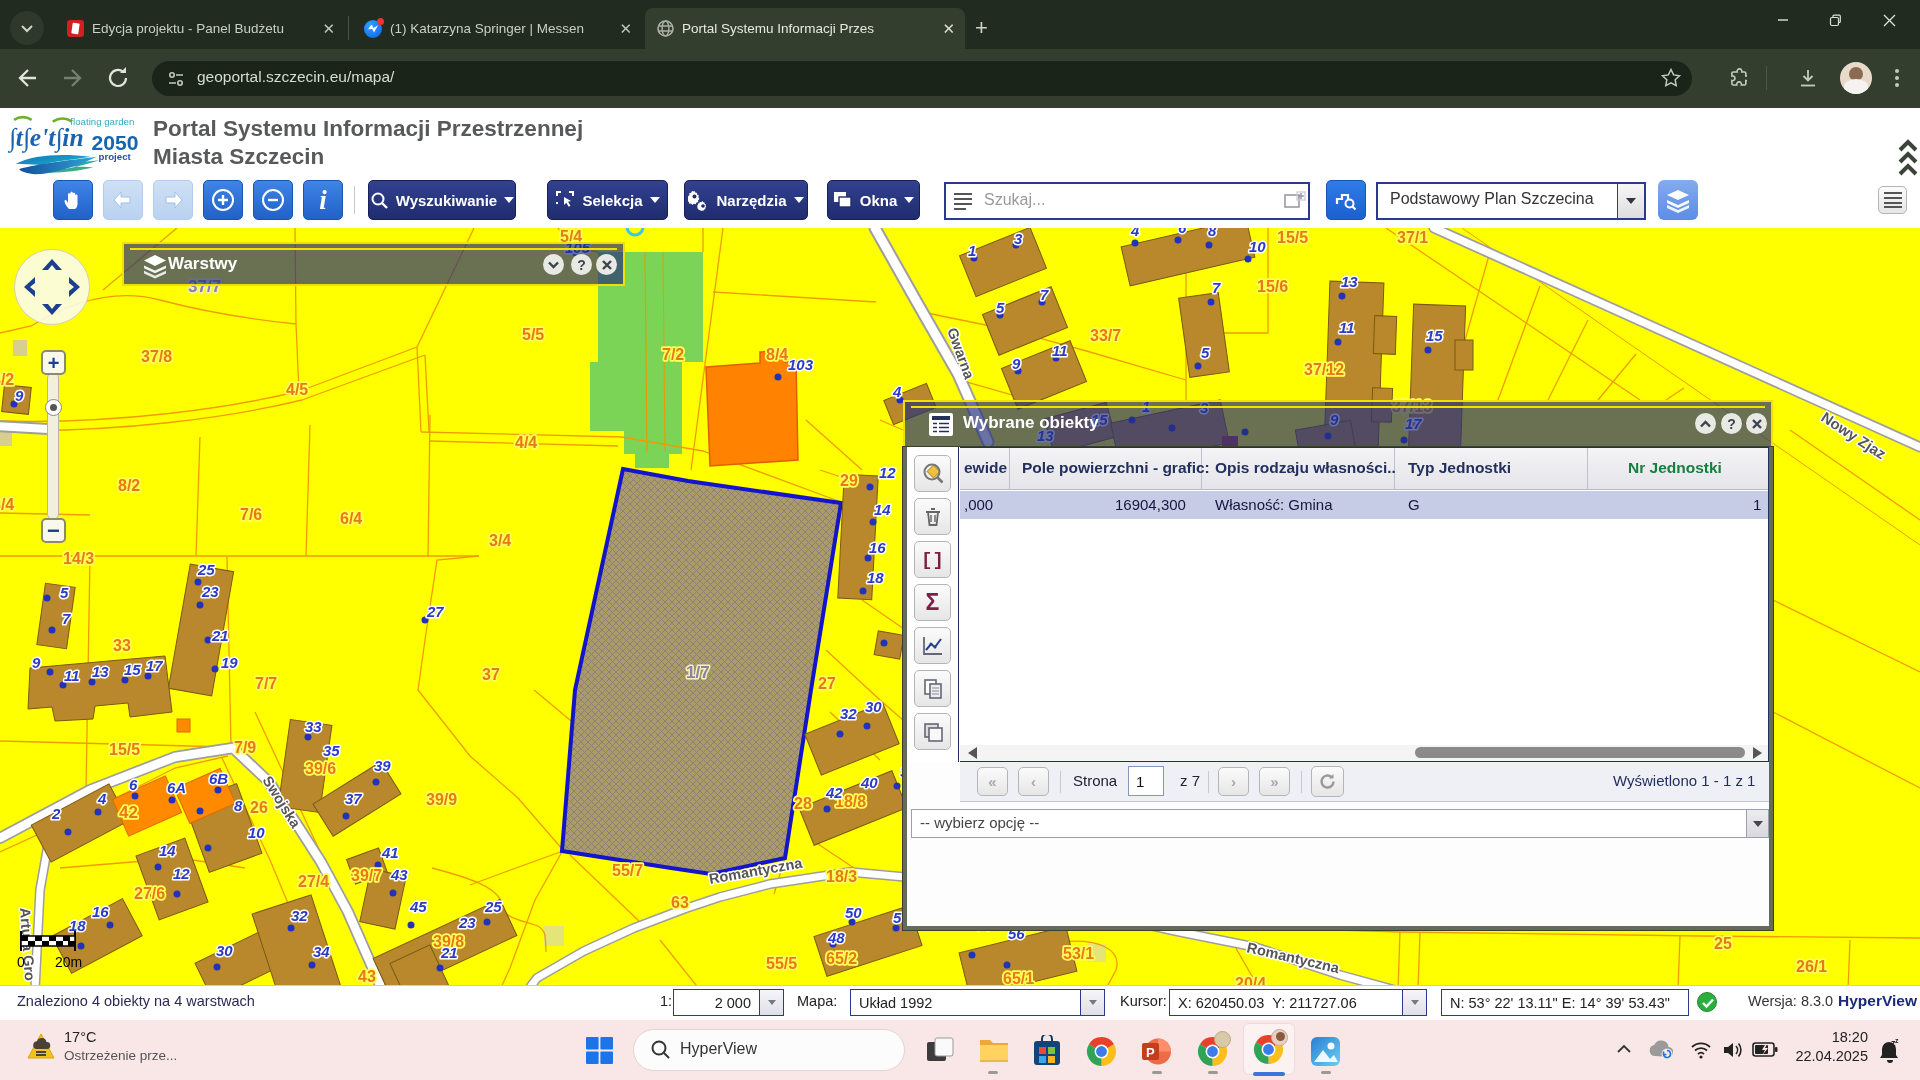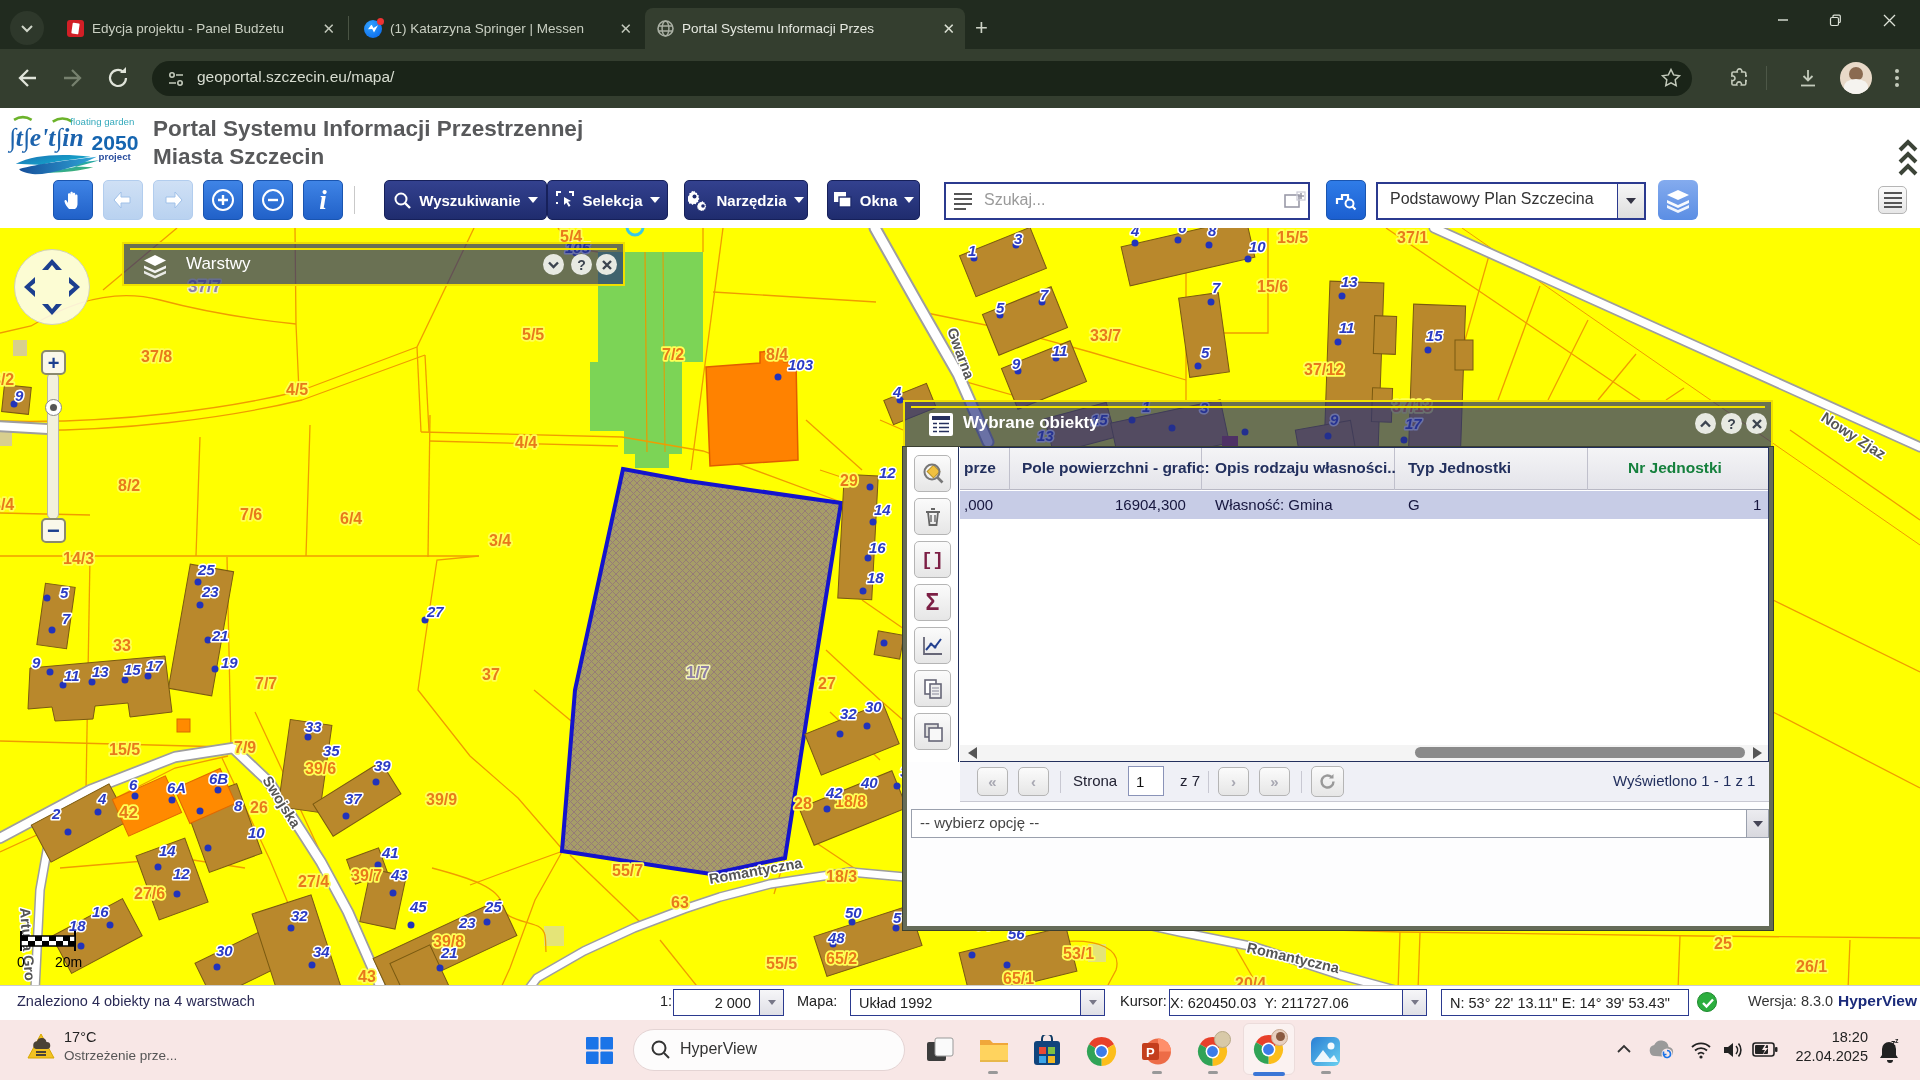--- a/index.html
+++ b/index.html
@@ -170,21 +170,21 @@
       </svg>
     </div>
 <div class="bluebtn" style="left:253px">
       <svg width="26" height="26" viewBox="0 0 26 26">
         <circle cx="13" cy="13" r="10" fill="none" stroke="#fff" stroke-width="2"></circle>
         <path d="M8 13h10" stroke="#fff" stroke-width="2.4"></path>
       </svg>
     </div>
 <div class="bluebtn" style="left:303px;font-family:'Liberation Serif',serif;font-weight:bold;color:#fff;font-size:27px;font-style:italic">i</div>
 <div class="abs" style="left:354px;top:186px;width:1px;height:28px;background:#c9c9c9"></div>
-<div class="navybtn" style="left:384px;width:163px"><svg width="19" height="19" viewBox="0 0 19 19">
+<div class="navybtn" style="left:368px;width:148px"><svg width="19" height="19" viewBox="0 0 19 19">
         <circle cx="8" cy="8" r="5.5" fill="none" stroke="#fff" stroke-width="2"></circle>
         <path d="M12 12l5 5" stroke="#fff" stroke-width="2.4"></path>
       </svg>Wyszukiwanie<span class="caret"></span></div>
 <div class="navybtn" style="left:547px;width:121px"><svg width="20" height="20" viewBox="0 0 20 20">
         <g stroke="#fff" stroke-width="2" fill="none">
           <path d="M2 6V2h4M14 2h4v4M2 12v2"></path>
         </g>
         <path d="M9 7l7 4-3 .8 2.5 4-1.8 1-2.4-4L9 15z" fill="#fff"></path>
       </svg>Selekcja<span class="caret"></span></div>
 <div class="navybtn" style="left:684px;width:124px"><svg width="21" height="21" viewBox="0 0 21 21">
@@ -653,21 +653,21 @@
 
 <div class="abs" style="left:122px;top:242px;width:503px;height:44px;background:rgba(36,45,122,.68);border:2px solid #f0e000">
 <div style="position:absolute;left:6px;right:6px;top:4px;height:1.5px;background:#f0e000"></div>
 <svg style="position:absolute;left:18px;top:9px" width="26" height="26" viewBox="0 0 26 26">
         <g fill="#fff">
           <path d="M13 2L24 7.5l-11 5.5L2 7.5z"></path>
           <path d="M2 12.5l11 5 11-5v2.8l-11 5-11-5z" opacity=".92"></path>
           <path d="M2 17.8l11 5 11-5v2.7l-11 5-11-5z" opacity=".85"></path>
         </g>
       </svg>
-<div style="position:absolute;left:62px;top:10px;color:#fff;font-weight:normal;font-size:17px">Warstwy</div>
+<div style="position:absolute;left:44px;top:10px;color:#fff;font-weight:bold;font-size:17px">Warstwy</div>
 <div class="circ" style="position:absolute;left:419px;top:10px">
         <svg width="11" height="8" viewBox="0 0 11 8">
           <path d="M1 1.5l4.5 4.5L10 1.5" stroke="#3c4450" stroke-width="2.4" fill="none"></path>
         </svg>
       </div>
 <div class="circ" style="position:absolute;left:447px;top:10px;color:#3c4450;font-weight:bold;font-size:14px">?</div>
 <div class="circ" style="position:absolute;left:472px;top:10px">
         <svg width="10" height="10">
           <path d="M1 1l8 8M9 1L1 9" stroke="#3c4450" stroke-width="2.4"></path>
         </svg>
@@ -736,21 +736,21 @@
             <rect x="7" y="7" width="13" height="13" fill="#f8f8f8" stroke="#667" stroke-width="1.6"></rect>
           </svg>
         </div>
 
 <div class="abs" style="left:53px;top:0;width:809px;height:315px;background:#fff;border:1px solid #23305e;border-left:none">
 <div class="abs" style="left:0;top:0;width:808px;height:42px;background:linear-gradient(#f4f4f6,#e4e4ea);border-bottom:1px solid #b8b8c4"></div>
 <div class="abs" style="left:49px;top:0;width:1px;height:42px;background:#c0c0cc"></div>
           <div class="abs" style="left:241px;top:0;width:1px;height:42px;background:#c0c0cc"></div>
           <div class="abs" style="left:434px;top:0;width:1px;height:42px;background:#c0c0cc"></div>
           <div class="abs" style="left:627px;top:0;width:1px;height:42px;background:#c0c0cc"></div>
-<div class="abs" style="left:4px;top:11px;font-weight:bold;font-size:15.5px;color:#23305e">prze</div>
+<div class="abs" style="left:4px;top:11px;font-weight:bold;font-size:15.5px;color:#23305e">ewide</div>
 <div class="abs" style="left:62px;top:11px;font-weight:bold;font-size:15.5px;color:#23305e">Pole powierzchni - grafic:</div>
 <div class="abs" style="left:255px;top:11px;font-weight:bold;font-size:15.5px;color:#23305e">Opis rodzaju własności..</div>
 <div class="abs" style="left:448px;top:11px;font-weight:bold;font-size:15.5px;color:#23305e">Typ Jednostki</div>
 <div class="abs" style="left:668px;top:11px;font-weight:bold;font-size:15.5px;color:#15803d">Nr Jednostki</div>
 <div class="abs" style="left:0;top:43px;width:808px;height:28px;background:#c7cce6"></div>
 <div class="abs" style="left:4px;top:48px;font-size:15px;color:#16163e">,000</div>
 <div class="abs" style="left:155px;top:48px;font-size:15px;color:#16163e">16904,300</div>
 <div class="abs" style="left:255px;top:48px;font-size:15px;color:#16163e">Własność: Gmina</div>
 <div class="abs" style="left:448px;top:48px;font-size:15px;color:#16163e">G</div>
 <div class="abs" style="left:793px;top:48px;font-size:15px;color:#16163e">1</div>
@@ -799,21 +799,21 @@
         <span style="position:absolute;right:32px">2 000</span>
         <div class="spin"></div>
       </div>
 <div class="abs" style="left:797px;top:7px;font-size:14.5px;color:#222">Mapa:</div>
 <div class="sfield" style="left:850px;top:3px;width:255px;height:27px">
         <span style="margin-left:8px">Układ 1992</span>
         <div class="spin"></div>
       </div>
 <div class="abs" style="left:1120px;top:7px;font-size:14.5px;color:#222">Kursor:</div>
 <div class="sfield" style="left:1169px;top:3px;width:258px;height:27px">
-        <span style="margin-left:0">X: 620450.03&nbsp;&nbsp;Y: 211727.06</span>
+        <span style="margin-left:8px">X: 620450.03&nbsp;&nbsp;Y: 211727.06</span>
         <div class="spin"></div>
       </div>
 <div class="sfield" style="left:1441px;top:3px;width:248px;height:27px">
         <span style="margin-left:8px">N: 53° 22' 13.11" E: 14° 39' 53.43"</span>
       </div>
 <div class="abs" style="left:1697px;top:6px;width:20px;height:20px;border-radius:50%;background:#2cae3e;border:1px solid #1e8a2e"><svg width="20" height="20" viewBox="0 0 20 20">
           <path d="M5 10l3.5 3.5L15 6.5" stroke="#fff" stroke-width="2.4" fill="none"></path>
         </svg></div>
 <div class="abs" style="left:1748px;top:7px;font-size:14.5px;color:#333">Wersja: 8.3.0</div>
 <div class="abs" style="left:1838px;top:6px;font-size:15.5px;font-weight:bold;color:#1a2a7a">HyperView</div>

